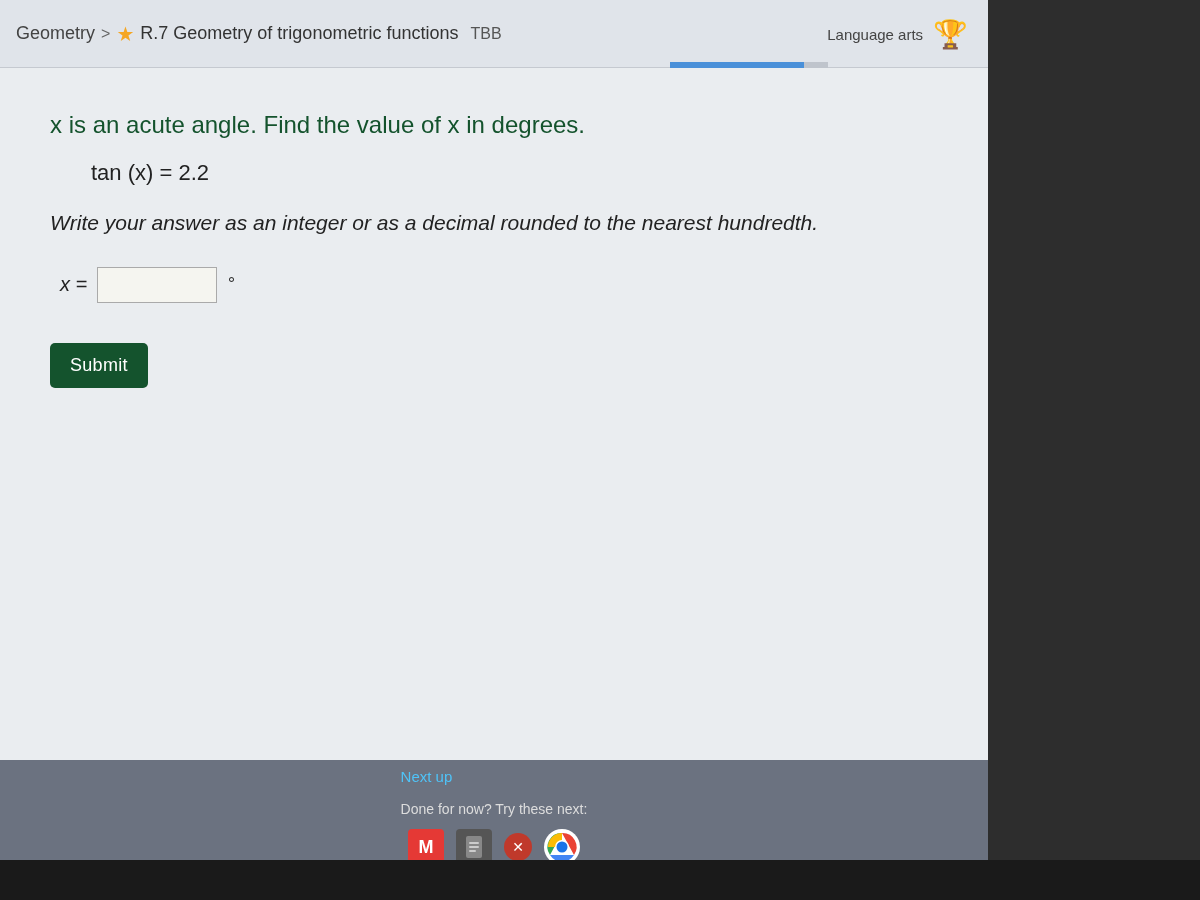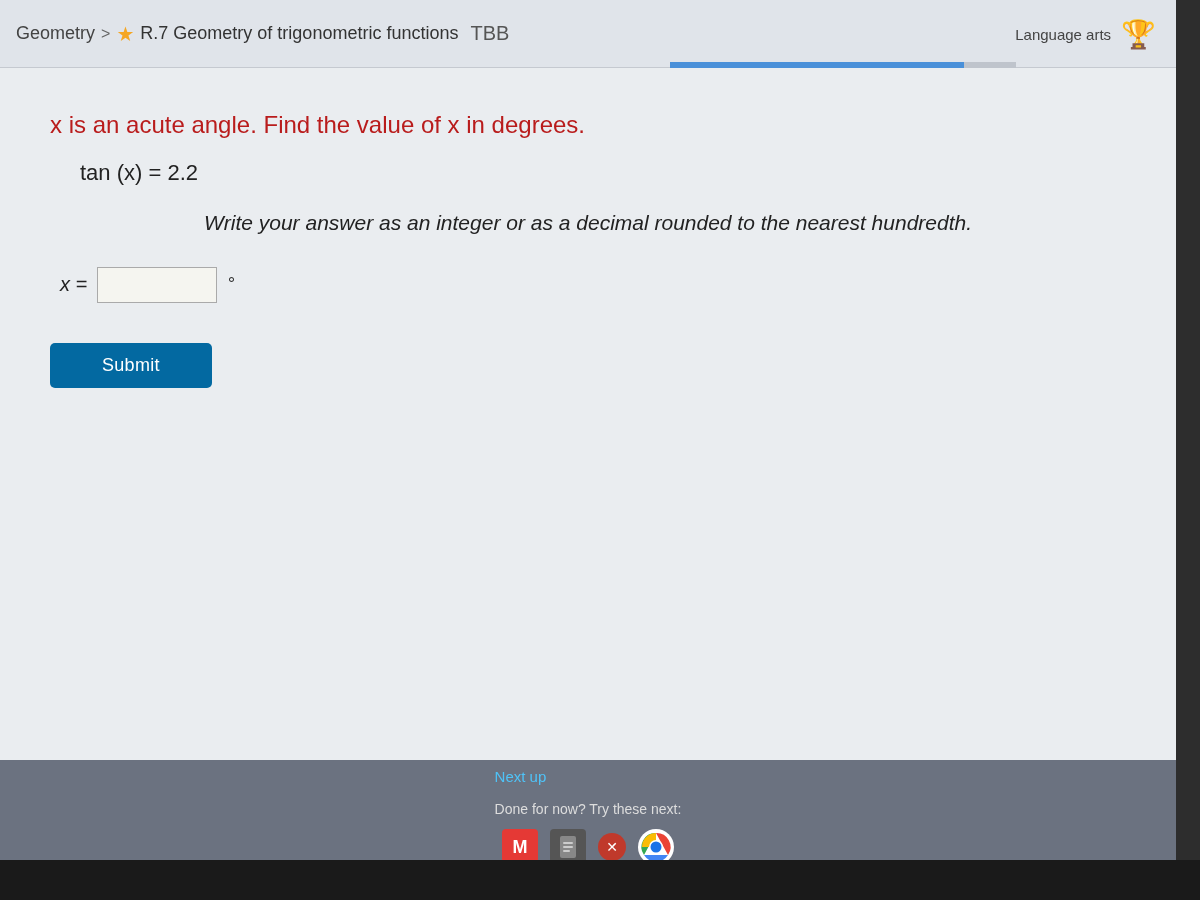--- a/index.html
+++ b/index.html
@@ -10,21 +10,21 @@
       background: #2d2d2d;
       font-family: Arial, sans-serif;
       overflow: hidden;
       position: relative;
     }
 
     .screen {
       position: absolute;
       top: 0;
       left: 0;
-      width: 1176px;
+      width: 988px;
       height: 860px;
       background: #e8e8e8;
       background-image: linear-gradient(135deg, #dde0e5 0%, #e5e8ec 50%, #d8dce2 100%);
     }
 
     
     .top-bar {
       position: absolute;
       top: 0;
       left: 0;
@@ -61,21 +61,21 @@
       font-size: 20px;
     }
 
     .breadcrumb-lesson {
       font-size: 18px;
       color: #333;
       font-weight: 500;
     }
 
     .breadcrumb-badge {
-      font-size: 20px;
+      font-size: 16px;
       color: #555;
       margin-left: 6px;
     }
 
     
     .top-right {
       position: absolute;
       top: 0;
       right: 0;
       height: 68px;
@@ -118,42 +118,41 @@
       top: 68px;
       left: 0;
       right: 0;
       bottom: 100px;
       background: #eaedf0;
       padding: 40px 50px 30px 50px;
     }
 
     .question-text {
       font-size: 24px;
-      color: #b91c1c;
+      color: #14532d;
       margin-bottom: 18px;
       font-weight: normal;
       line-height: 1.4;
     }
 
     .equation-text {
       font-size: 22px;
       color: #222;
       margin-bottom: 22px;
-      margin-left: 30px;
+      margin-left: 41px;
       font-weight: normal;
     }
 
     .instruction-text {
       font-size: 21px;
       color: #222;
       margin-bottom: 30px;
       font-weight: normal;
       font-style: italic;
       line-height: 1.4;
-      text-align: center;
     }
 
     .answer-row {
       display: flex;
       align-items: center;
       gap: 10px;
       margin-bottom: 40px;
       margin-left: 10px;
     }
 
@@ -173,25 +172,25 @@
       outline: none;
     }
 
     .degree-symbol {
       font-size: 18px;
       color: #333;
       font-style: italic;
     }
 
     .submit-button {
-      background: #0369a1;
+      background: #14532d;
       color: #fff;
       border: none;
       border-radius: 5px;
-      padding: 12px 52px;
+      padding: 12px 20px;
       font-size: 18px;
       cursor: pointer;
       font-weight: 500;
       letter-spacing: 0.3px;
     }
 
     
     .taskbar {
       position: absolute;
       bottom: 0;

